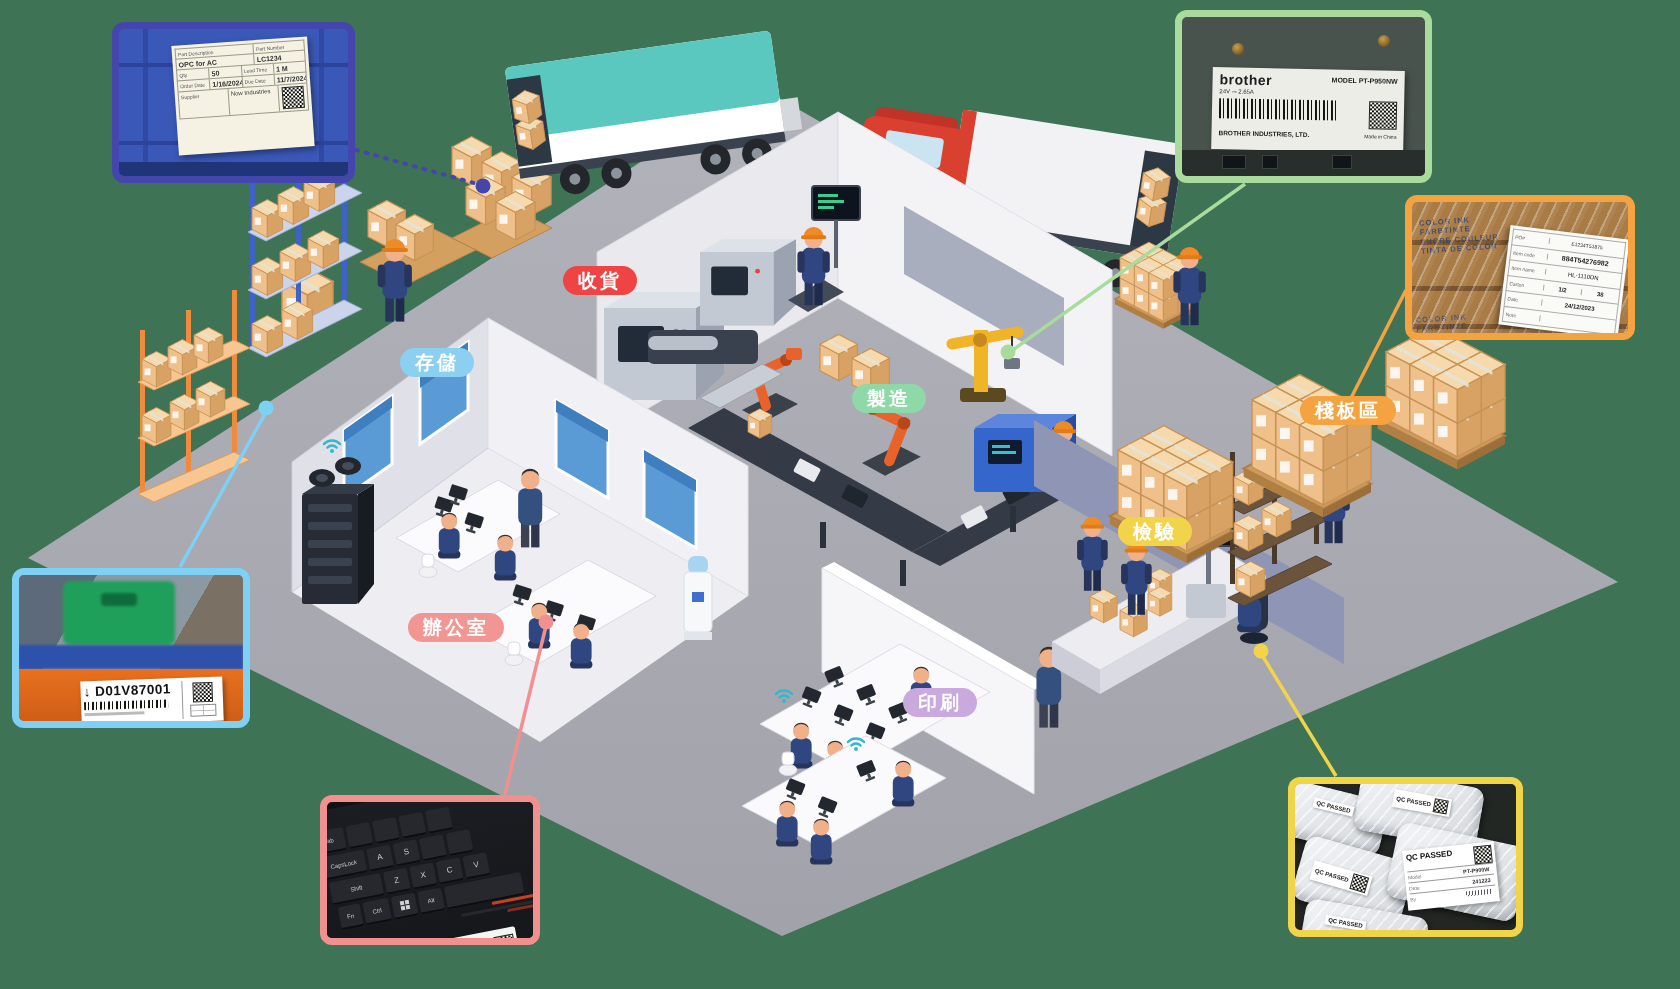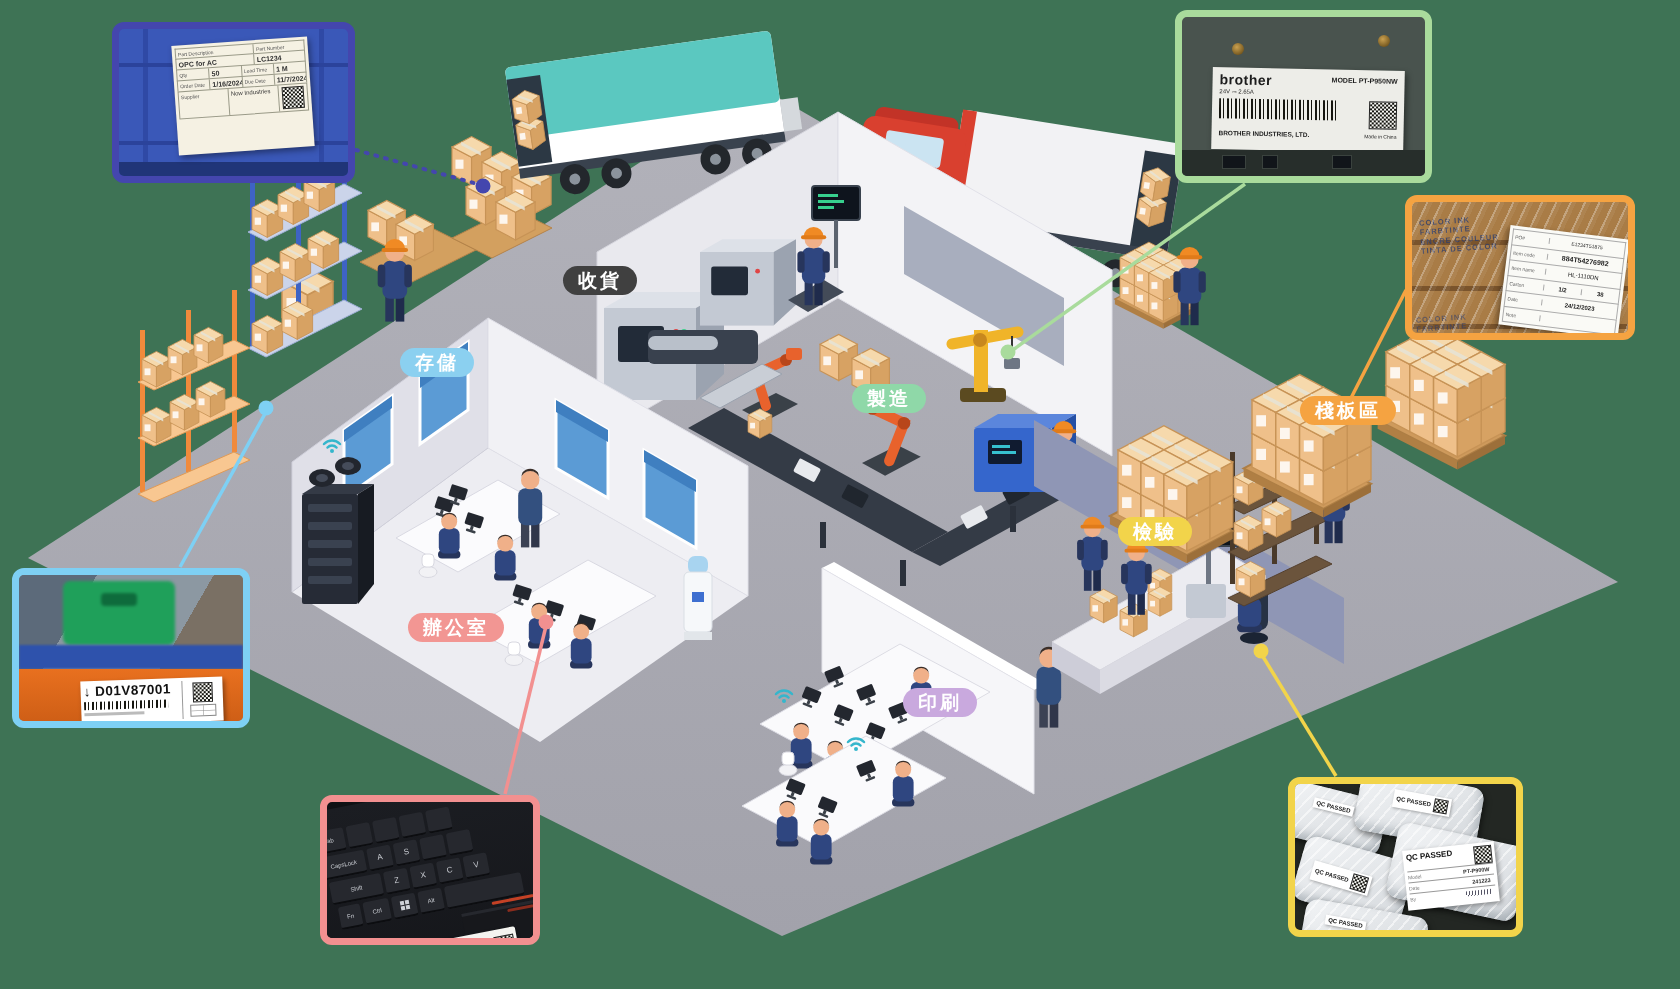--- a/index.html
+++ b/index.html
@@ -3,21 +3,21 @@
 <meta charset="utf-8">
 <style>
   html,body{margin:0;padding:0;background:#3E7355;}
   #stage{position:relative;width:1680px;height:989px;background:#3E7355;overflow:hidden;
          font-family:"Liberation Sans","DejaVu Sans",sans-serif;}
   #scene{position:absolute;left:0;top:0;width:1680px;height:989px;}
 
   
   .pill{position:absolute;color:#fff;font-weight:bold;font-size:19px;letter-spacing:3px;
         padding:5px 15px;border-radius:17px;line-height:1;white-space:nowrap;z-index:30;}
-  #pill-receiving{left:563px;top:266px;background:#404040}
+  #pill-receiving{left:563px;top:266px;background:#ef4444}
   #pill-storage{left:400px;top:348px;background:#8BD0F0}
   #pill-manufacturing{left:852px;top:384px;background:#8FD8A8}
   #pill-pallet{left:1300px;top:396px;background:#F5A341}
   #pill-inspection{left:1118px;top:517px;background:#F2D44A}
   #pill-office{left:408px;top:613px;background:#F29693}
   #pill-printing{left:903px;top:688px;background:#C9A9DE}
 
   
   .inset{position:absolute;border-radius:12px;overflow:hidden;box-sizing:border-box;
          border:7px solid #fff;z-index:40;}

